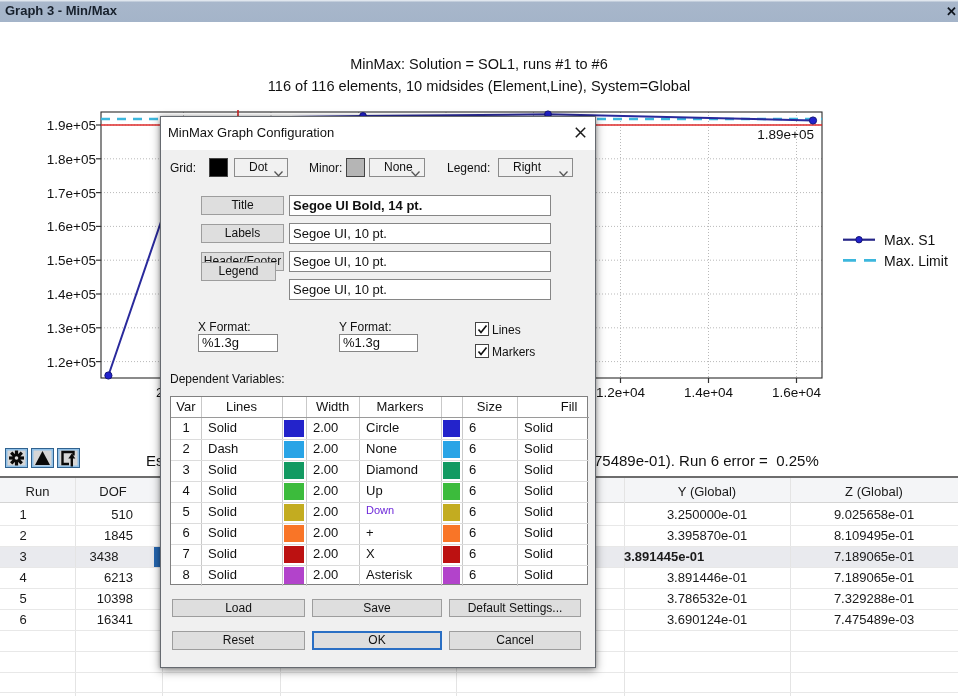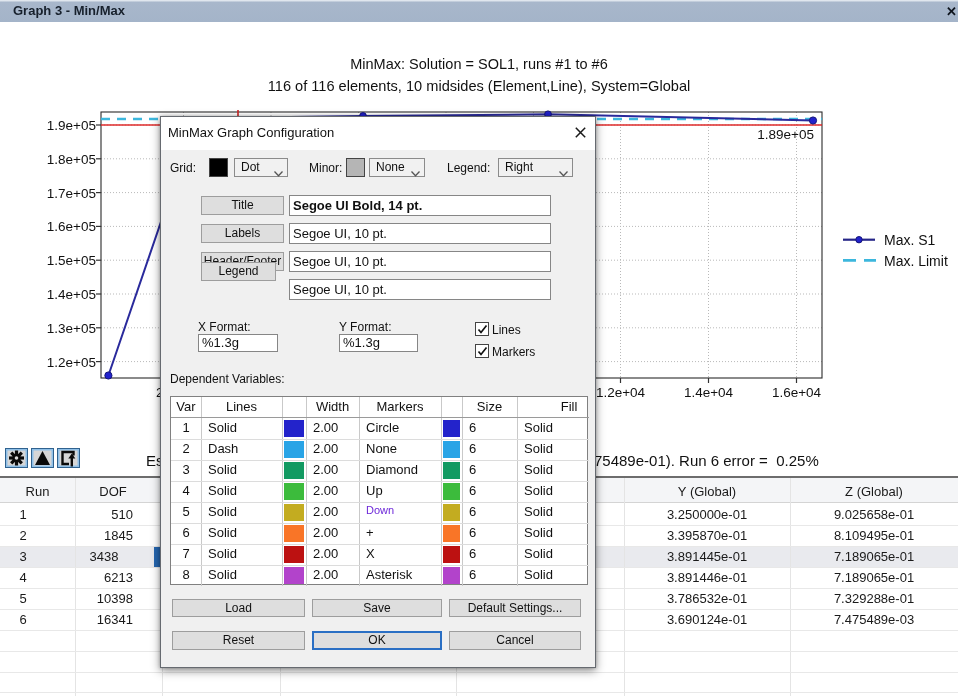--- a/index.html
+++ b/index.html
@@ -2,21 +2,21 @@
 <html><head>
 <meta charset="utf-8">
 <style>
 * { margin:0; padding:0; box-sizing:border-box; }
 html,body { width:958px; height:696px; background:#fff; overflow:hidden; }
 body { font-family:"Liberation Sans", sans-serif; }
 .page { position:relative; width:958px; height:696px; background:#fff; }
 .abs { position:absolute; }
 
 .tbar { position:absolute; left:0; top:0; width:958px; height:22px; background:linear-gradient(#e3e9f0 0px, #dde4ec 1px, #a8b7cb 2px, #a4b4c9 100%); }
-.tbar .txt { position:absolute; left:5px; top:3px; font-size:13px; font-weight:bold; color:#17202c;margin-left:8px; }
+.tbar .txt { position:absolute; left:5px; top:3px; font-size:13px; font-weight:bold; color:#17202c; }
 .tbar .x { position:absolute; right:1px; top:4px; font-size:13px; font-weight:bold; color:#0d131c; }
 
 .h1 { position:absolute; left:0; top:31px; width:958px; text-align:center; font-size:19px; font-weight:bold; color:#111; line-height:25px; }
 .h2 { position:absolute; left:0; top:56px; width:958px; text-align:center; font-size:14.5px; color:#111; }
 .h3 { position:absolute; left:0; top:78px; width:958px; text-align:center; font-size:14.6px; color:#111; }
 
 .tool { position:absolute; width:23px; height:20px; border:1px solid #30628f; background:#d6d6d6; box-shadow:inset 0 0 0 1.5px #8fc0e8; }
 
 .est { position:absolute; top:452px; font-size:15px; color:#111; white-space:pre; }
 
@@ -27,21 +27,21 @@
 .cell { position:absolute; font-size:13px; color:#1a1a1a; height:21px; line-height:21px; }
 .sep { position:absolute; left:0; top:476px; width:958px; height:2px; background:#6d6d6d; }
 .rowhl { position:absolute; left:0; top:546px; width:958px; height:21px; background:#e9eaee; }
 .selblue { position:absolute; left:154px; top:547px; width:7px; height:20px; background:#2566b0; }
 
 .dlg { position:absolute; left:160px; top:116px; width:436px; height:552px; background:#f0f0f0; border:1px solid #666a70; box-shadow:0 3px 9px rgba(0,0,0,0.42), 0 0 3px rgba(0,0,0,0.25); }
 .dlg .cap { position:absolute; left:0; top:0; width:434px; height:33px; background:#ffffff; }
 .dlg .cap .t { position:absolute; left:9px; top:8px; font-size:13px; color:#111; }
 .lbl { position:absolute; font-size:12px; color:#111; }
 .swatch { position:absolute; width:19px; height:19px; border:1px solid #444; }
-.combo { position:absolute; height:19px; background:#f1f1f1; border:1px solid #8b8b8b; font-size:12px; color:#111; line-height:17px; padding-left:6px; }
+.combo { position:absolute; height:19px; background:#f1f1f1; border:1px solid #8b8b8b; font-size:12px; color:#111; line-height:17px; padding-left:14px; }
 .combo .ar { position:absolute; right:4px; top:6px; width:9px; height:6px; }
 .btn { position:absolute; background:#dedede; border:1px solid #9d9d9d; font-size:12px; color:#111; text-align:center; }
 .fld { position:absolute; background:#fff; border:1px solid #868686; font-size:13px; color:#111; padding-left:3px; white-space:nowrap; overflow:hidden; }
 .cb { position:absolute; width:14px; height:14px; background:#fff; border:1px solid #444; }
 .cb svg { position:absolute; left:1px; top:1px; }
 </style>
 </head>
 <body>
 <div class="page">
   <div class="tbar">
@@ -191,21 +191,21 @@
 
   <div class="cell" style="left:75px;top:504px;width:58px;text-align:right;">510</div>
   <div class="cell" style="left:75px;top:525px;width:58px;text-align:right;">1845</div>
   <div class="cell" style="left:75px;top:546px;width:58px;text-align:center;">3438</div>
   <div class="cell" style="left:75px;top:567px;width:58px;text-align:right;">6213</div>
   <div class="cell" style="left:75px;top:588px;width:58px;text-align:right;">10398</div>
   <div class="cell" style="left:75px;top:609px;width:58px;text-align:right;">16341</div>
 
   <div class="cell" style="left:624px;top:504px;width:166px;text-align:center;">3.250000e-01</div>
   <div class="cell" style="left:624px;top:525px;width:166px;text-align:center;">3.395870e-01</div>
-  <div class="cell" style="left:624px;top:546px;width:166px;text-align:center;">3.891445e-01</div>
+  <div class="cell" style="left:624px;top:546px;width:166px;text-align:left;font-weight:bold;">3.891445e-01</div>
   <div class="cell" style="left:624px;top:567px;width:166px;text-align:center;">3.891446e-01</div>
   <div class="cell" style="left:624px;top:588px;width:166px;text-align:center;">3.786532e-01</div>
   <div class="cell" style="left:624px;top:609px;width:166px;text-align:center;">3.690124e-01</div>
 
   <div class="cell" style="left:790px;top:504px;width:168px;text-align:center;">9.025658e-01</div>
   <div class="cell" style="left:790px;top:525px;width:168px;text-align:center;">8.109495e-01</div>
   <div class="cell" style="left:790px;top:546px;width:168px;text-align:center;">7.189065e-01</div>
   <div class="cell" style="left:790px;top:567px;width:168px;text-align:center;">7.189065e-01</div>
   <div class="cell" style="left:790px;top:588px;width:168px;text-align:center;">7.329288e-01</div>
   <div class="cell" style="left:790px;top:609px;width:168px;text-align:center;">7.475489e-03</div>

